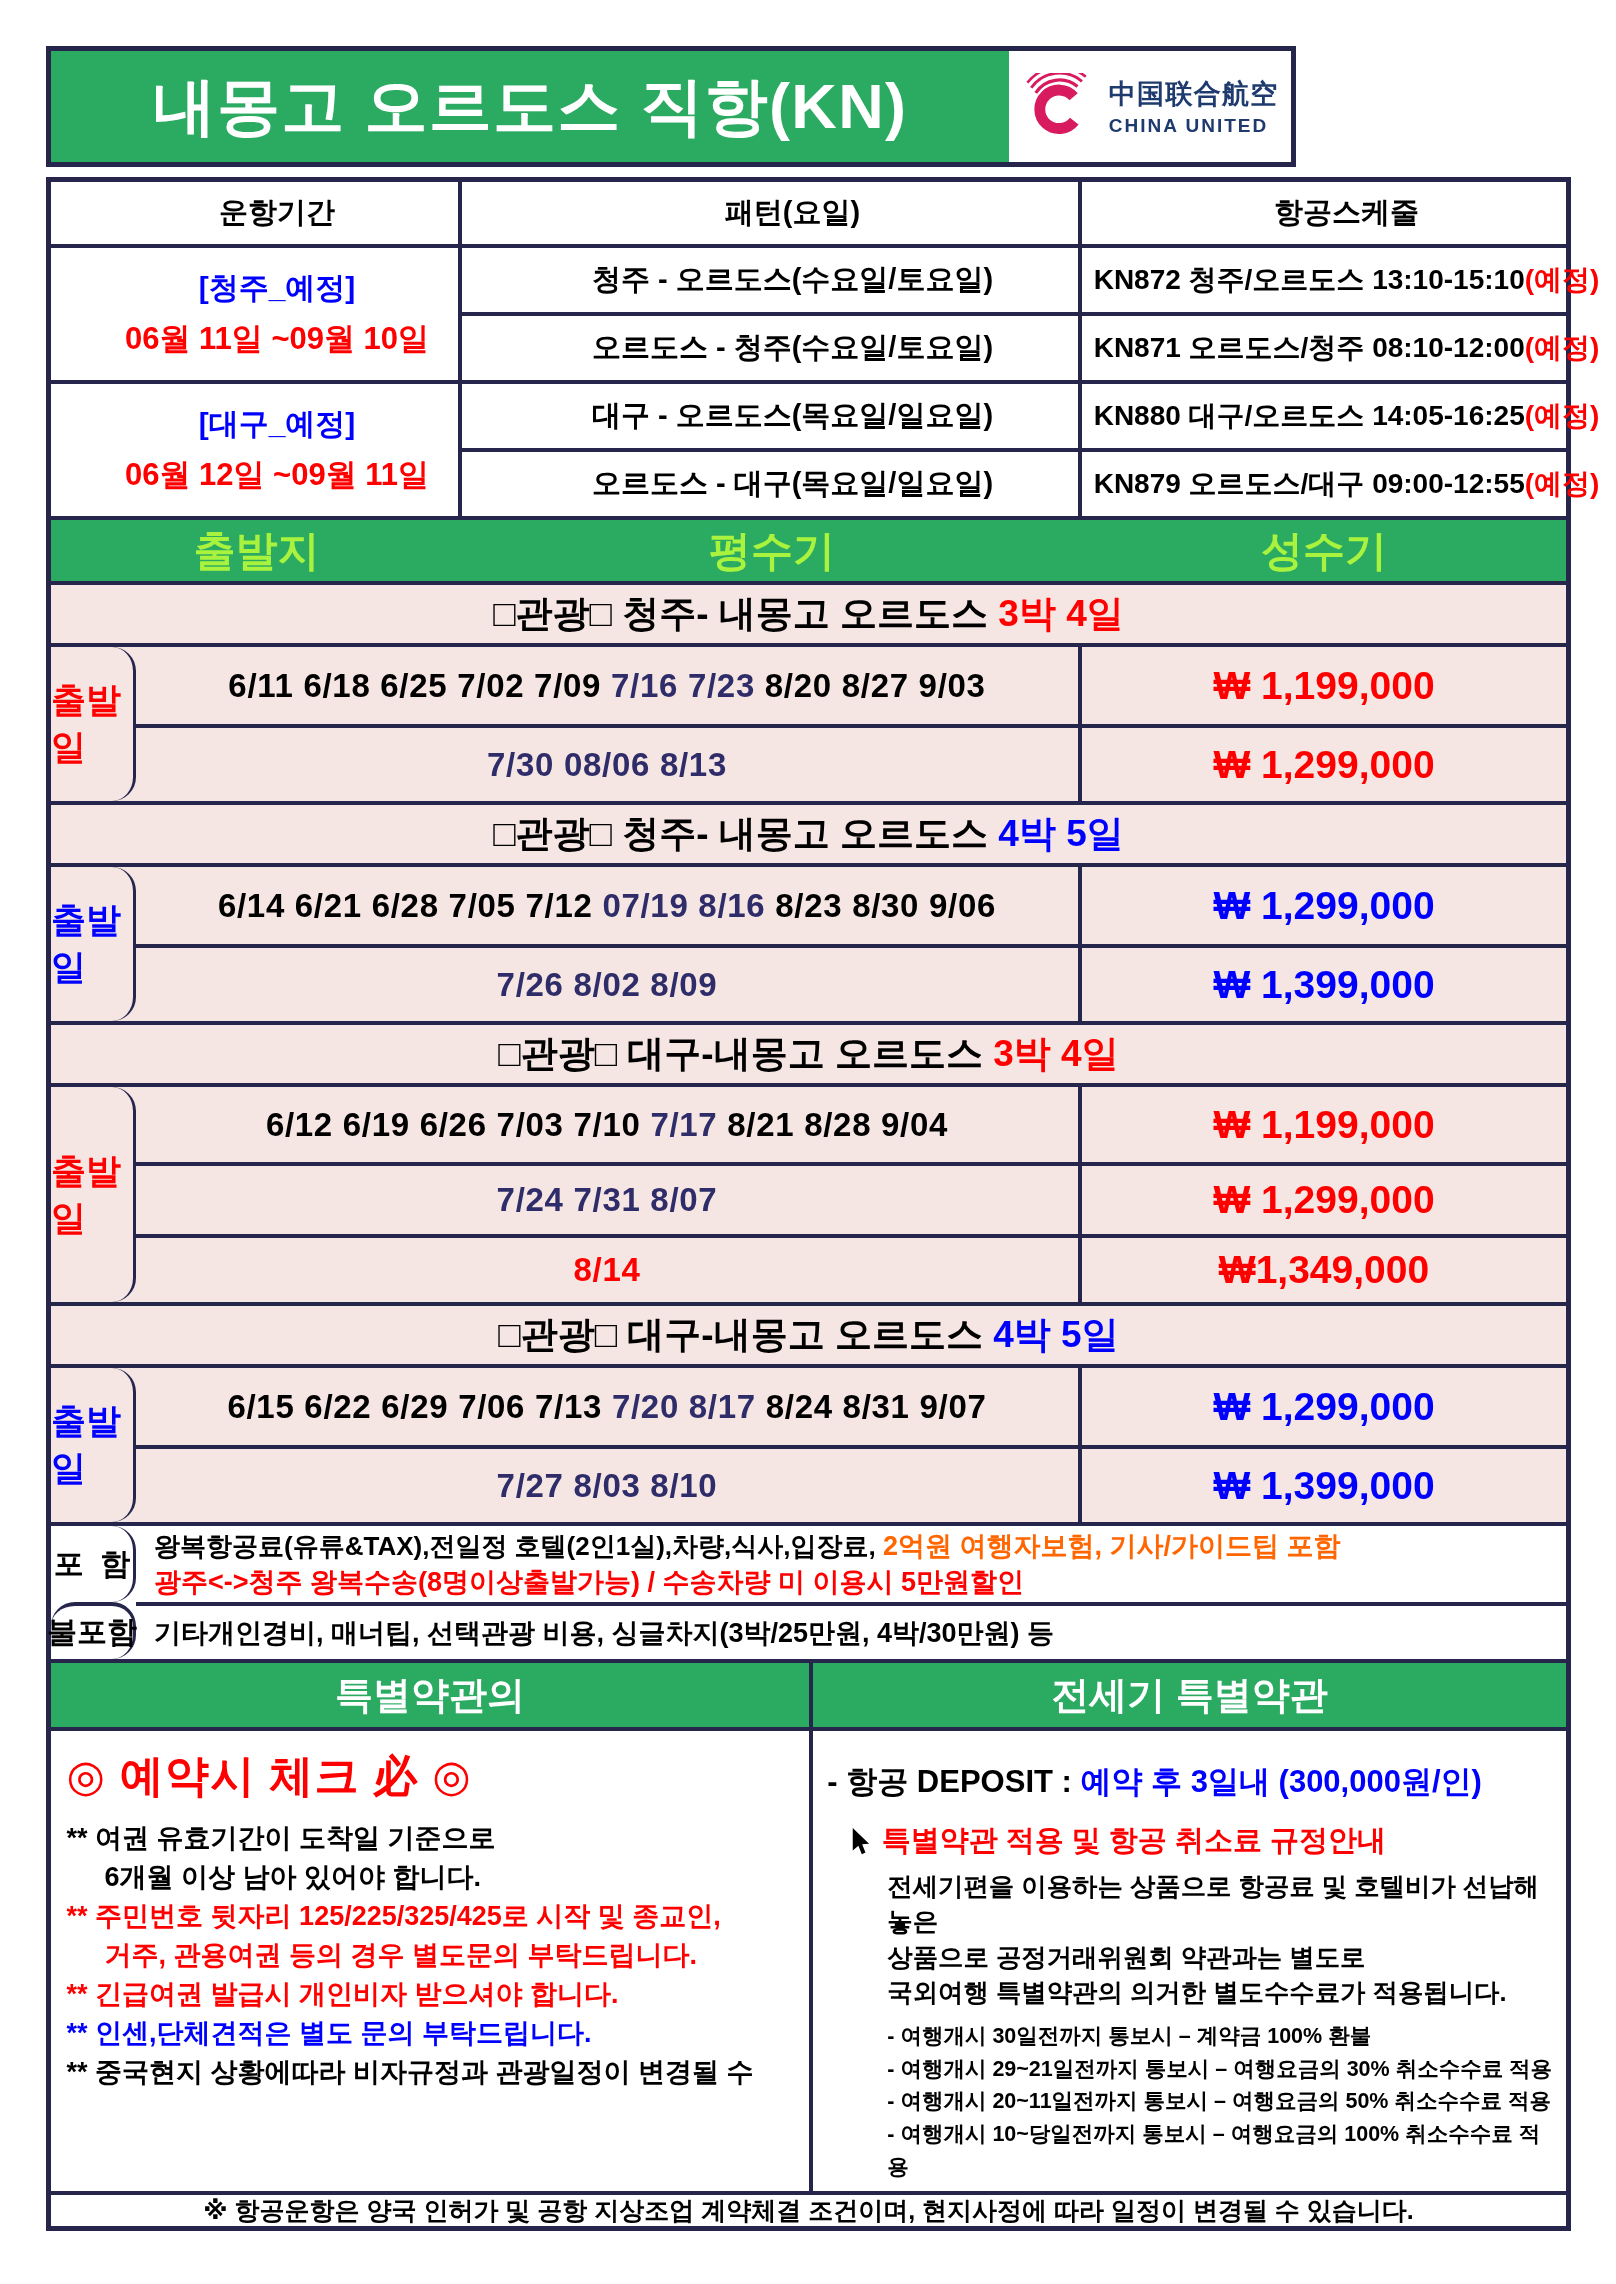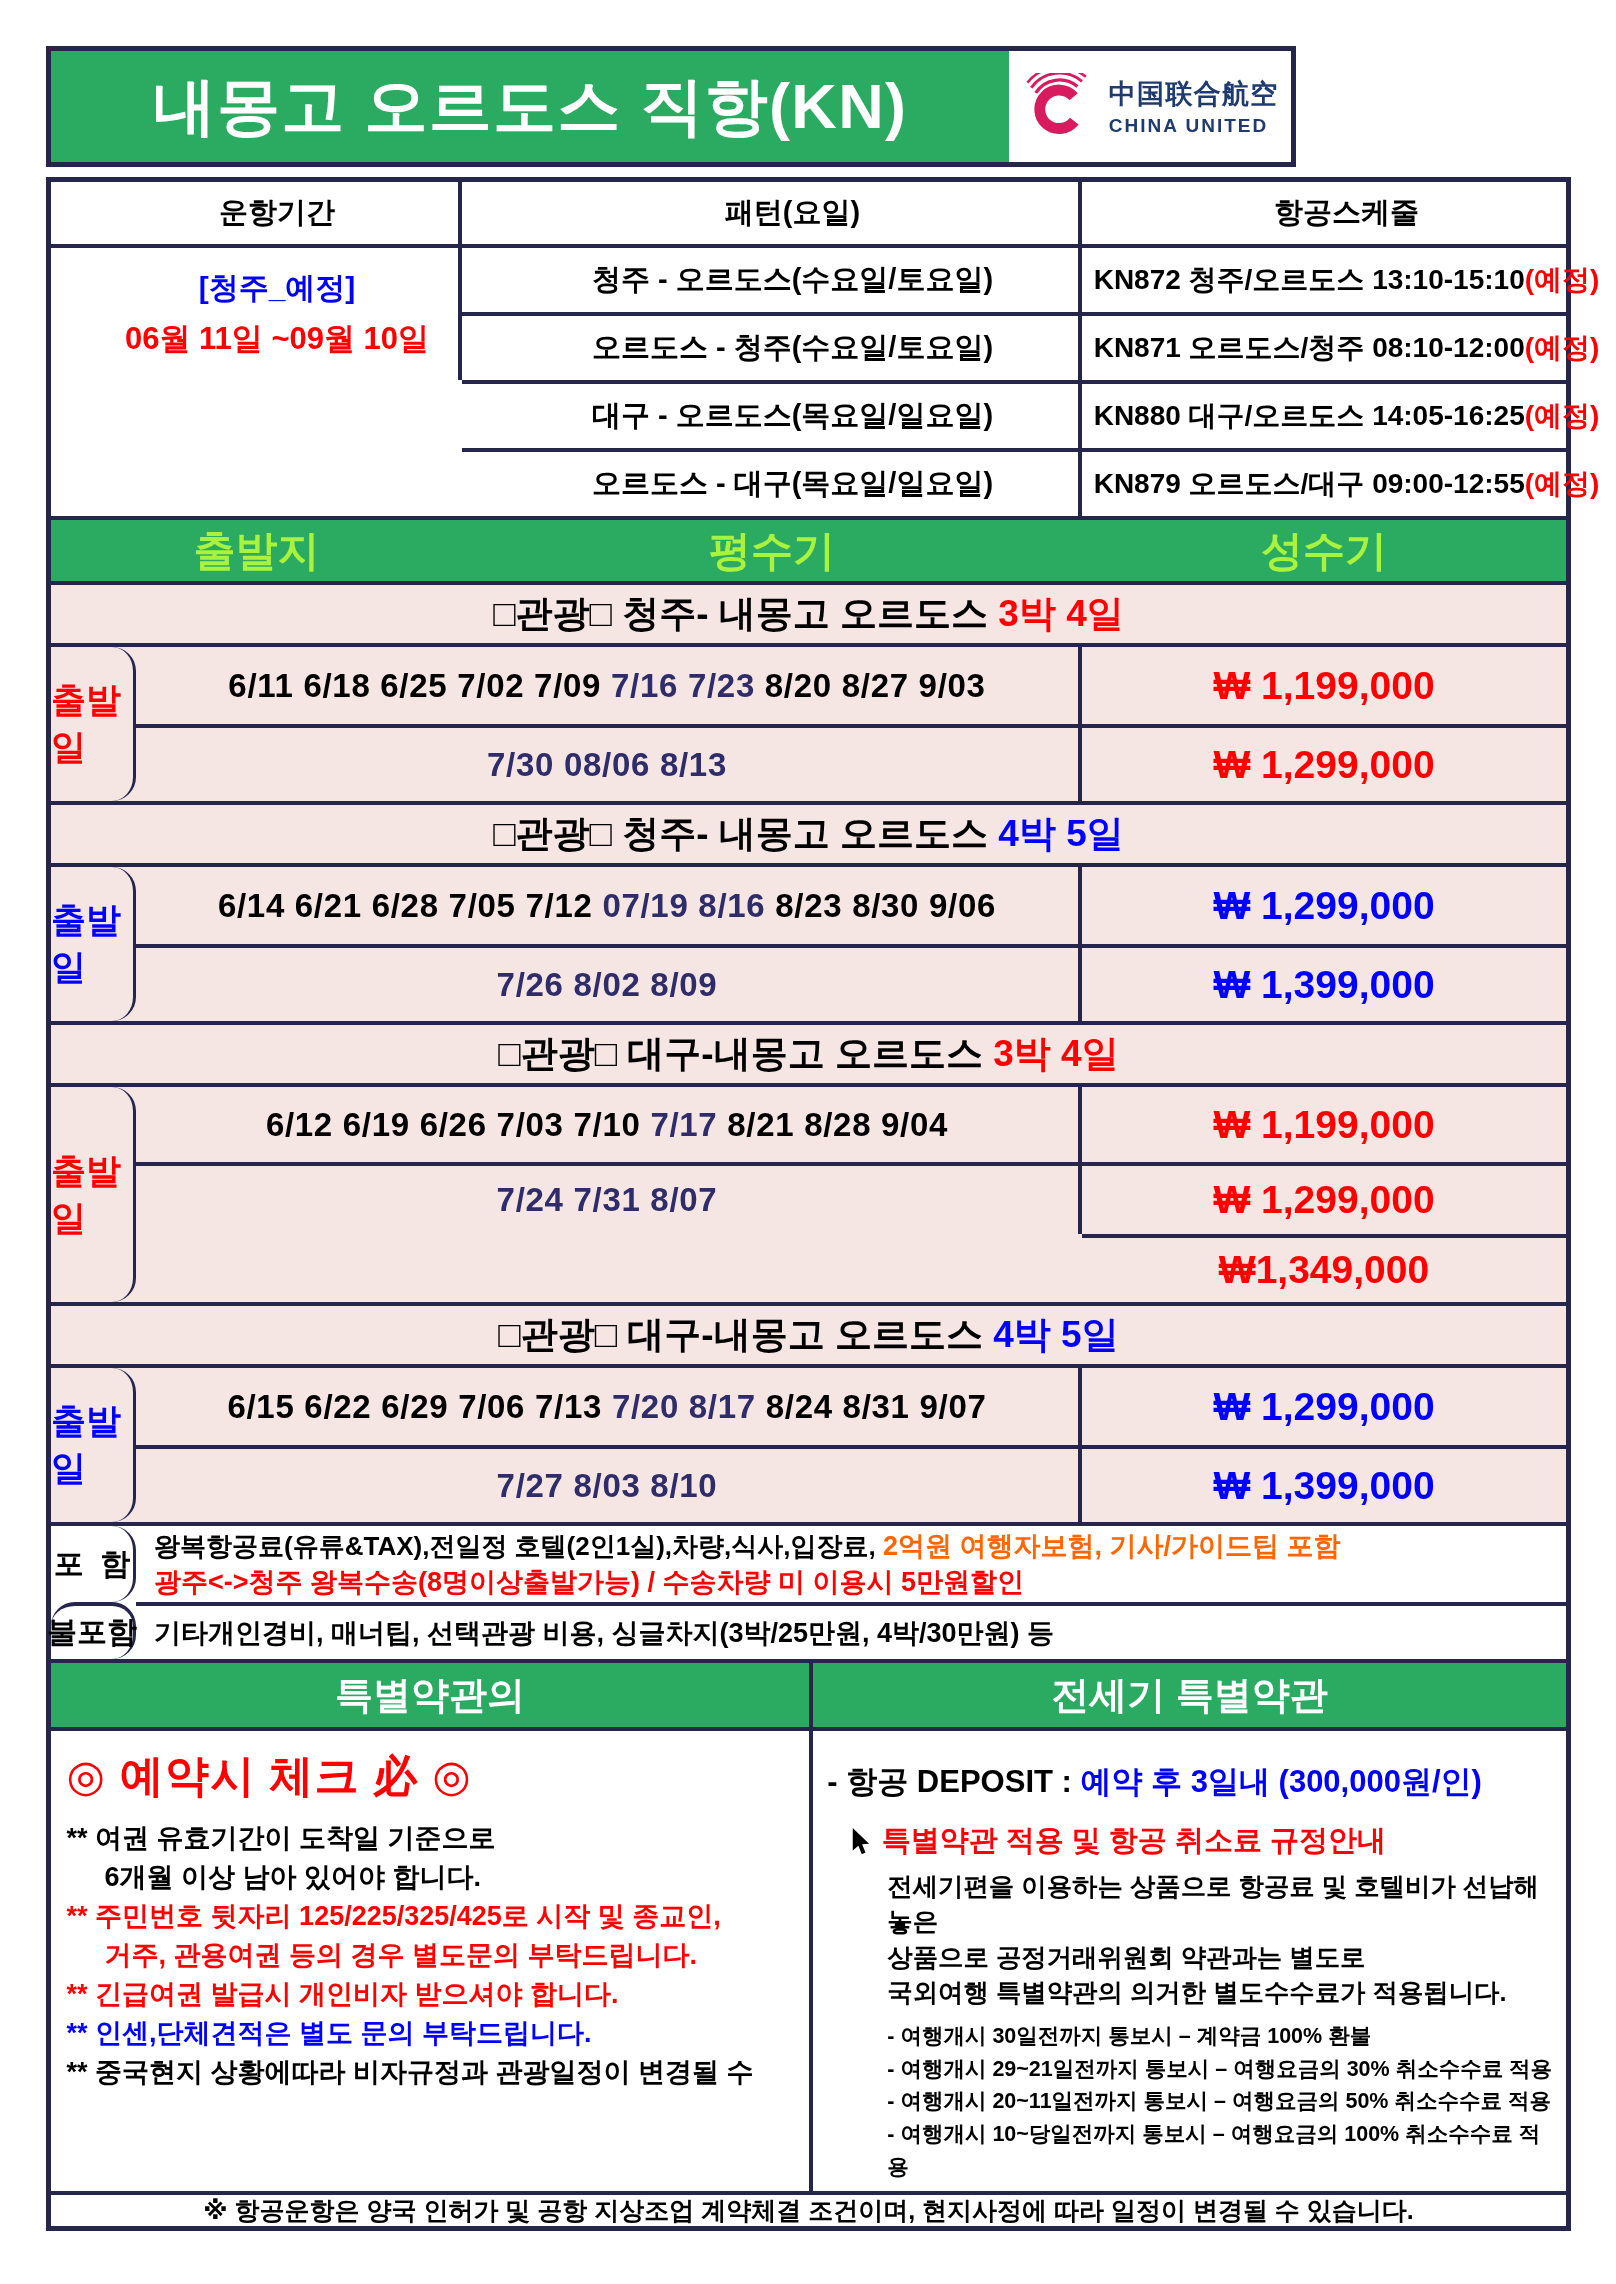--- a/index.html
+++ b/index.html
@@ -162,20 +162,24 @@
       <div class="sc-flight c-t" style="grid-row:2;grid-column:3">
           <span>KN872 청주/오르도스 13:10-15:10</span>
           <span class="fnote">(예정)</span>
         </div>
       <div class="sc-pattern c-r c-t" style="grid-row:3;grid-column:2">오르도스 - 청주(수요일/토요일)</div>
       <div class="sc-flight c-t" style="grid-row:3;grid-column:3">
           <span>KN871 오르도스/청주 08:10-12:00</span>
           <span class="fnote">(예정)</span>
         </div>
 
+      <div class="sc-period c-r c-t" style="grid-row:4/span 2;grid-column:1">
+        <div class="p-label">[대구_예정]</div>
+        <div class="p-dates">06월 12일 ~09월 11일</div>
+      </div>
       <div class="sc-pattern c-r c-t" style="grid-row:4;grid-column:2">대구 - 오르도스(목요일/일요일)</div>
       <div class="sc-flight c-t" style="grid-row:4;grid-column:3">
           <span>KN880 대구/오르도스 14:05-16:25</span>
           <span class="fnote">(예정)</span>
         </div>
       <div class="sc-pattern c-r c-t" style="grid-row:5;grid-column:2">오르도스 - 대구(목요일/일요일)</div>
       <div class="sc-flight c-t" style="grid-row:5;grid-column:3">
           <span>KN879 오르도스/대구 09:00-12:55</span>
           <span class="fnote">(예정)</span>
         </div>
@@ -205,20 +209,21 @@
       <div class="price price-blue c-t" style="grid-row:2;grid-column:3">₩ 1,399,000</div>
     </div>
 
     <div class="sec-title"><span>□관광□ 대구-내몽고 오르도스 </span><span class="dur-red">3박 4일</span></div>
     <div class="sec-body rows3">
       <div class="sec-lbl lbl-red c-r5" style="grid-row:1/span 3;grid-column:1">출발일</div>
       <div class="dates c-r" style="grid-row:1;grid-column:2"><span>6/12 6/19 6/26 7/03 7/10 </span><span class="run-n">7/17</span><span> 8/21 8/28 9/04</span></div>
       <div class="price price-red" style="grid-row:1;grid-column:3">₩ 1,199,000</div>
       <div class="dates c-r c-t" style="grid-row:2;grid-column:2"><span class="run-n">7/24 7/31 8/07</span></div>
       <div class="price price-red c-t" style="grid-row:2;grid-column:3">₩ 1,299,000</div>
+      <div class="dates c-r c-t" style="grid-row:3;grid-column:2"><span class="run-r">8/14</span></div>
       <div class="price price-red c-t" style="grid-row:3;grid-column:3">₩1,349,000</div>
     </div>
 
     <div class="sec-title"><span>□관광□ 대구-내몽고 오르도스 </span><span class="dur-blue">4박 5일</span></div>
     <div class="sec-body rows2">
       <div class="sec-lbl lbl-blue c-r5" style="grid-row:1/span 2;grid-column:1">출발일</div>
       <div class="dates c-r" style="grid-row:1;grid-column:2"><span>6/15 6/22 6/29 7/06 7/13 </span><span class="run-n">7/20 8/17</span><span> 8/24 8/31 9/07</span></div>
       <div class="price price-blue" style="grid-row:1;grid-column:3">₩ 1,299,000</div>
       <div class="dates c-r c-t" style="grid-row:2;grid-column:2"><span class="run-n">7/27 8/03 8/10</span></div>
       <div class="price price-blue c-t" style="grid-row:2;grid-column:3">₩ 1,399,000</div>

